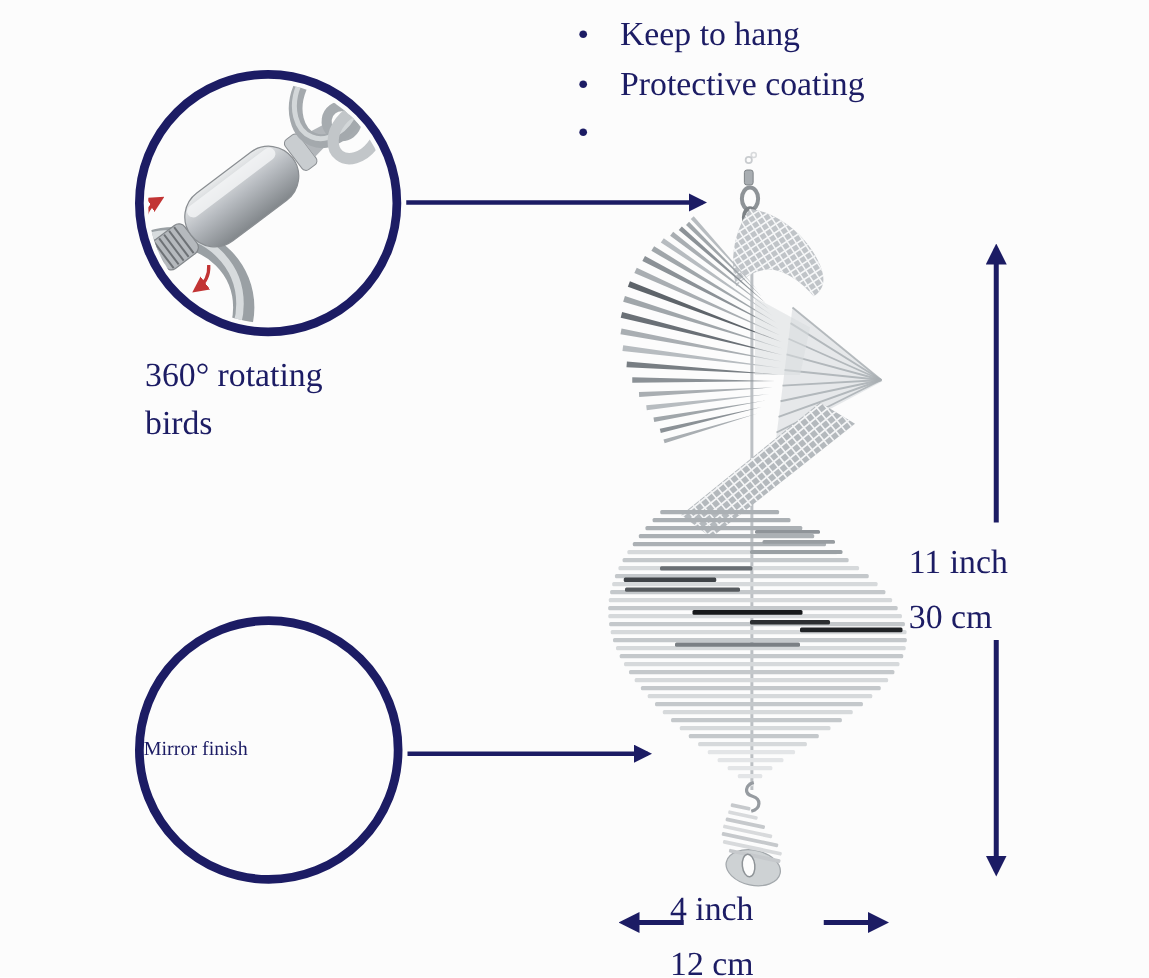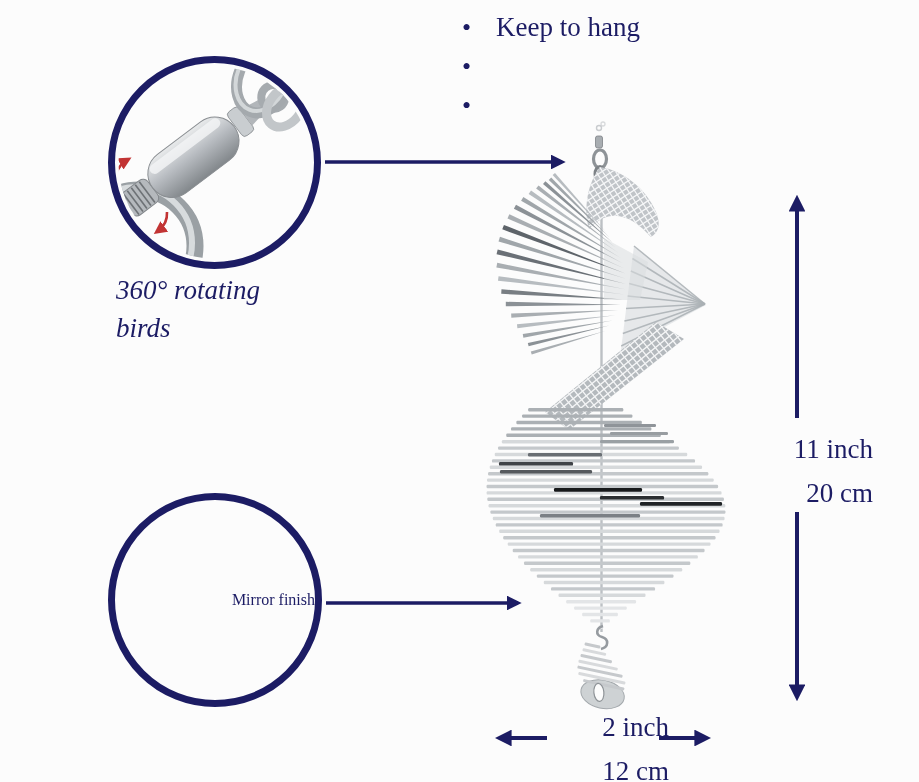--- a/index.html
+++ b/index.html
@@ -7,25 +7,25 @@
   #stage{position:relative;width:919px;height:782px;overflow:hidden;
          background:#fcfcfc;color:var(--navy);
          font-family:"Liberation Serif","DejaVu Serif",serif;}
   #art{position:absolute;left:0;top:0;}
   .circle{position:absolute;border:7px solid var(--navy);border-radius:50%;
           box-sizing:border-box;background:transparent;}
   #features{list-style:none;margin:0;padding:0;position:absolute;left:448px;top:12px;}
   #features li{display:flex;align-items:baseline;font-size:27px;height:39.5px;}
   #features .dot{width:34px;text-align:left;padding-left:14px;font-size:26px;}
   .lbl{position:absolute;font-size:27px;}
-  #swivel-label{left:116px;top:271px;width:220px;line-height:38px;font-style:italic;}
+  #swivel-label{left:116px;top:281px;width:220px;line-height:38px;}
   #mirror-circle{left:108px;top:493px;width:214px;height:214px;
-                 display:flex;align-items:center;justify-content:flex-end;}
+                 display:flex;align-items:center;justify-content:flex-start;}
   #swivel-circle{left:108px;top:56px;width:213px;height:213px;}
-  .dim{text-align:right;line-height:44px;}
+  .dim{text-align:left;line-height:44px;}
   #height-label{left:727px;top:427px;width:146px;}
   #width-label{left:536px;top:705px;width:133px;}
 </style>
 </head>
 <body>
 
 <div id="stage" style="background: rgb(252, 252, 252);">
 
   <svg id="art" width="919" height="782" viewBox="0 0 919 782">
     <defs id="defs">
@@ -311,37 +311,38 @@
       </g>
   </svg>
 
   <ul id="features">
     <li>
       <span class="dot">•</span>
       <span>Keep to hang</span>
     </li>
     <li>
       <span class="dot">•</span>
+      <span>Protective coating</span>
     </li>
     <li>
       <span class="dot">•</span>
     </li>
   </ul>
 
   <div id="swivel-circle" class="circle"></div>
   <div id="swivel-label" class="lbl">
     <div>360° rotating</div>
     <div>birds</div>
   </div>
 
   <div id="mirror-circle" class="circle">
     <span>Mirror finish</span>
   </div>
 
   <div id="height-label" class="lbl dim">
     <div>11 inch</div>
-    <div>20 cm</div>
+    <div>30 cm</div>
   </div>
   <div id="width-label" class="lbl dim">
-    <div>2 inch</div>
+    <div>4 inch</div>
     <div>12 cm</div>
   </div>
 </div>
 
 </body></html>

